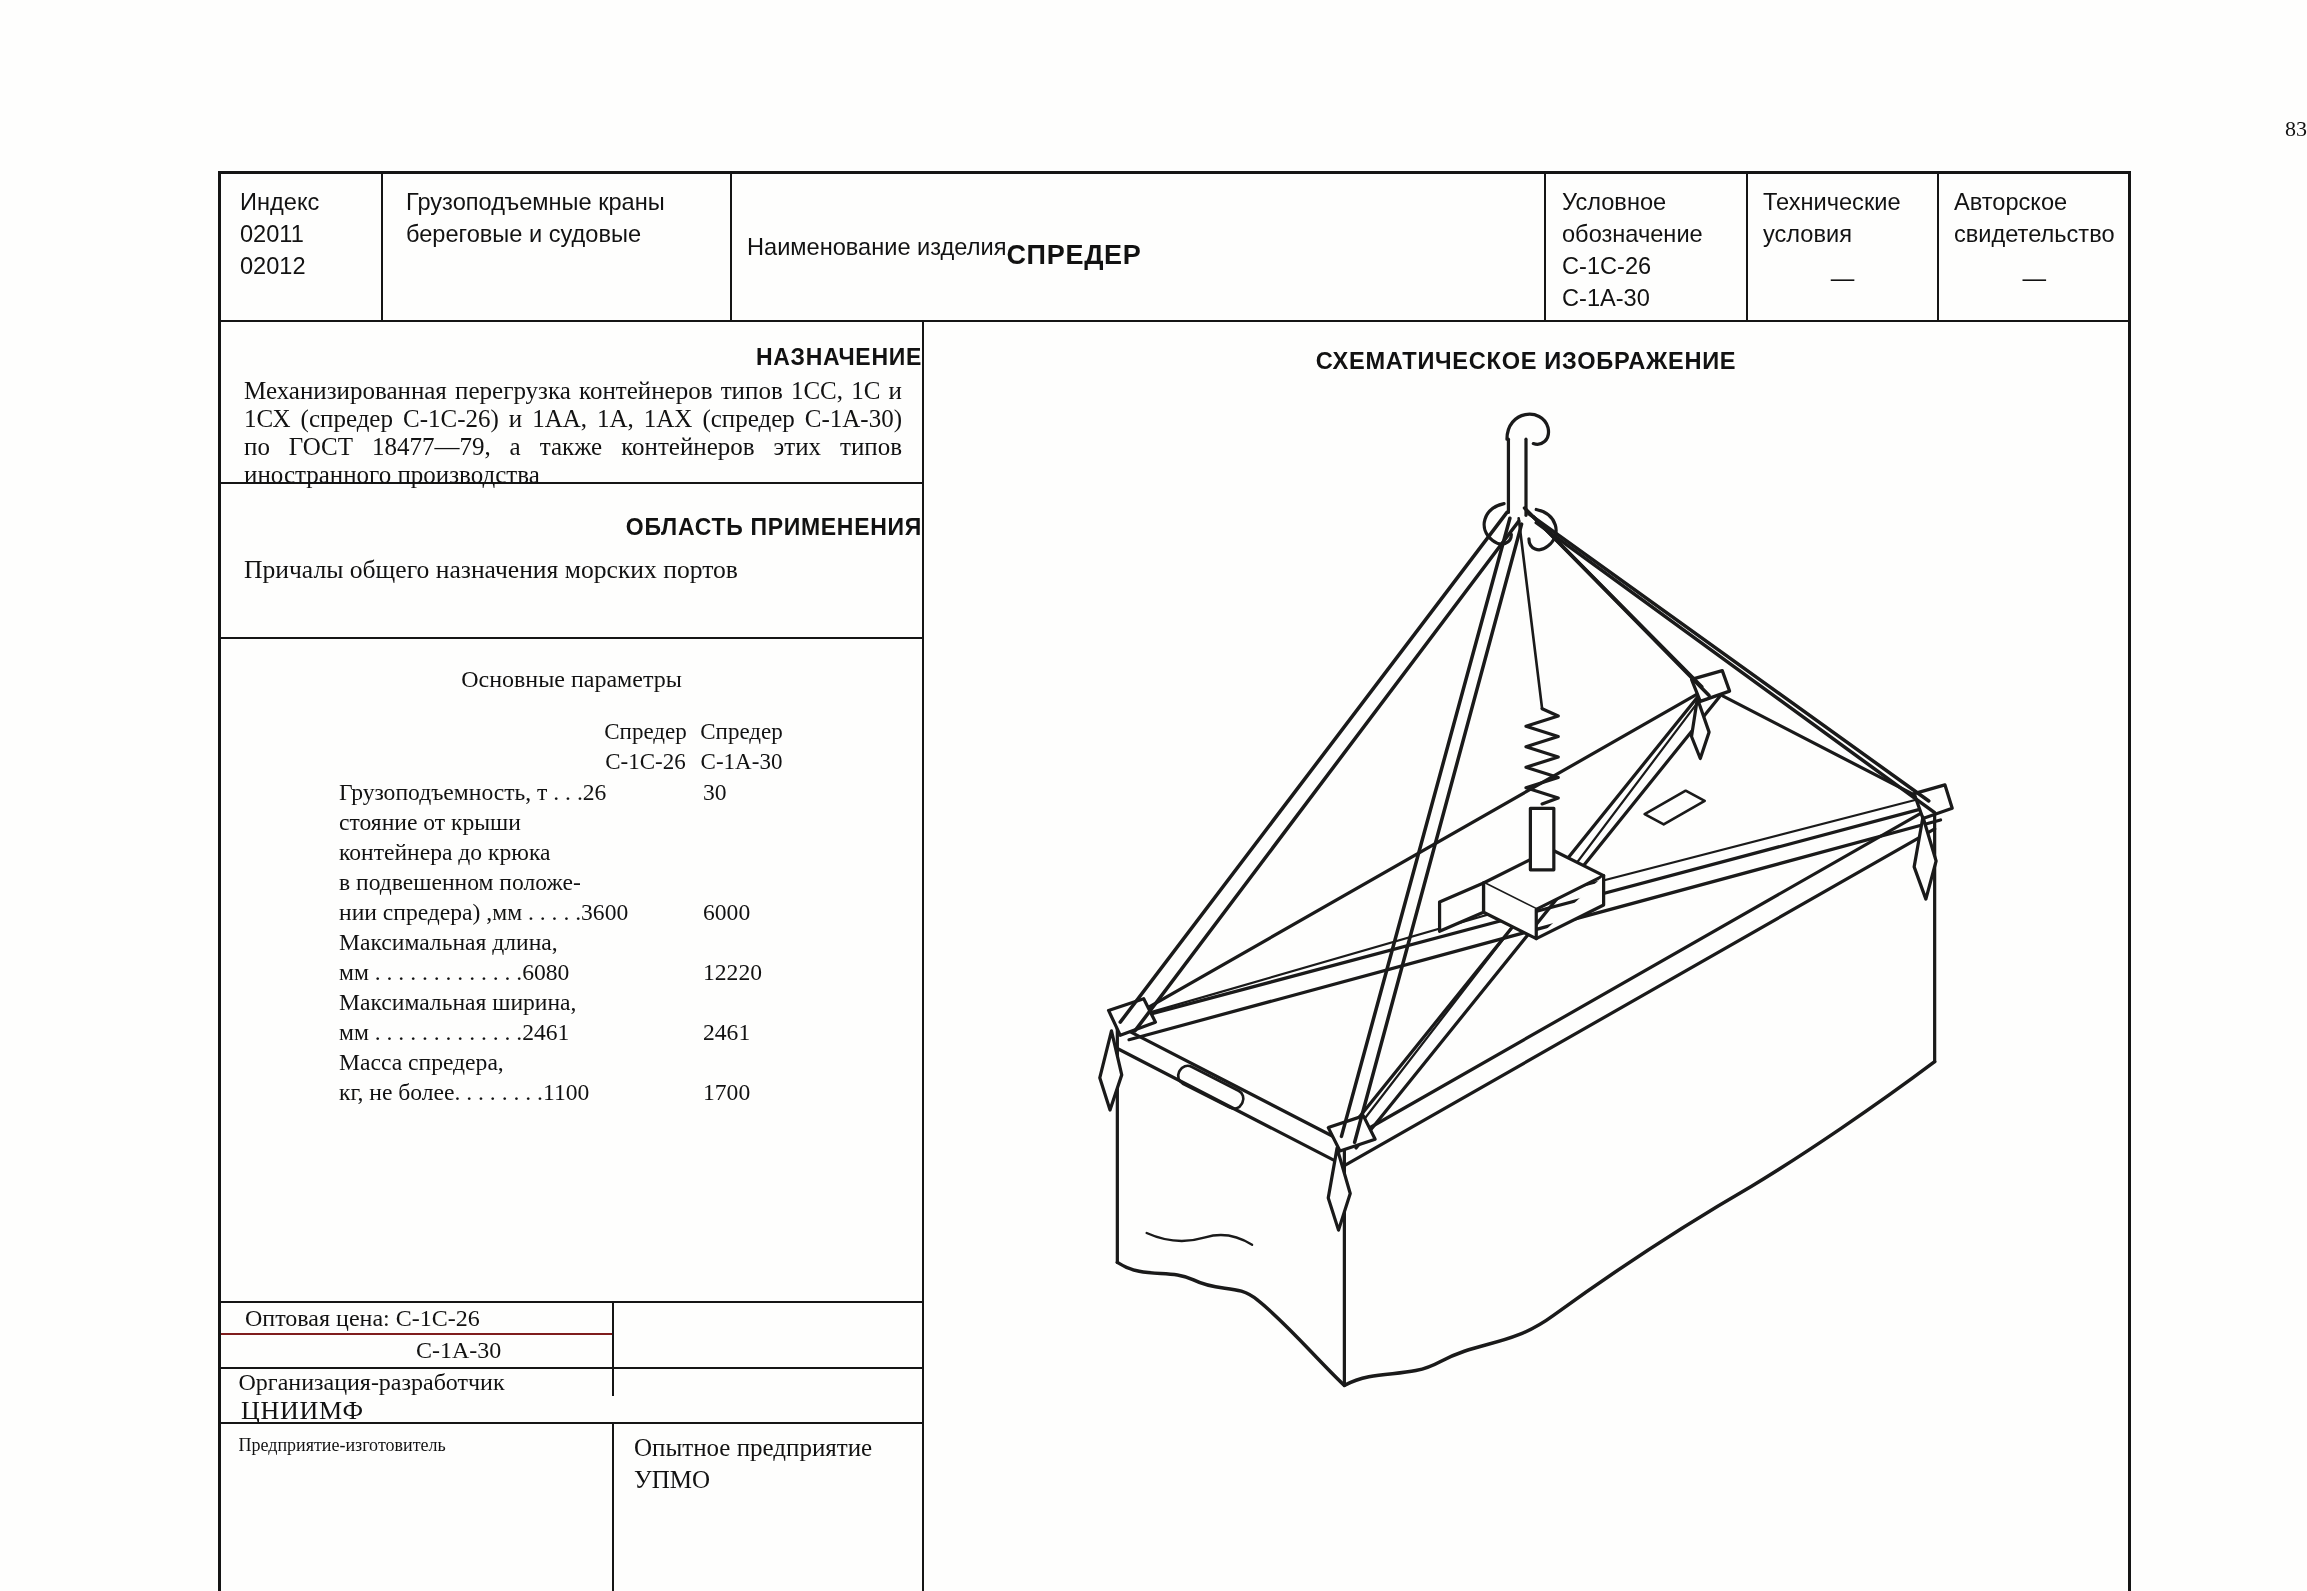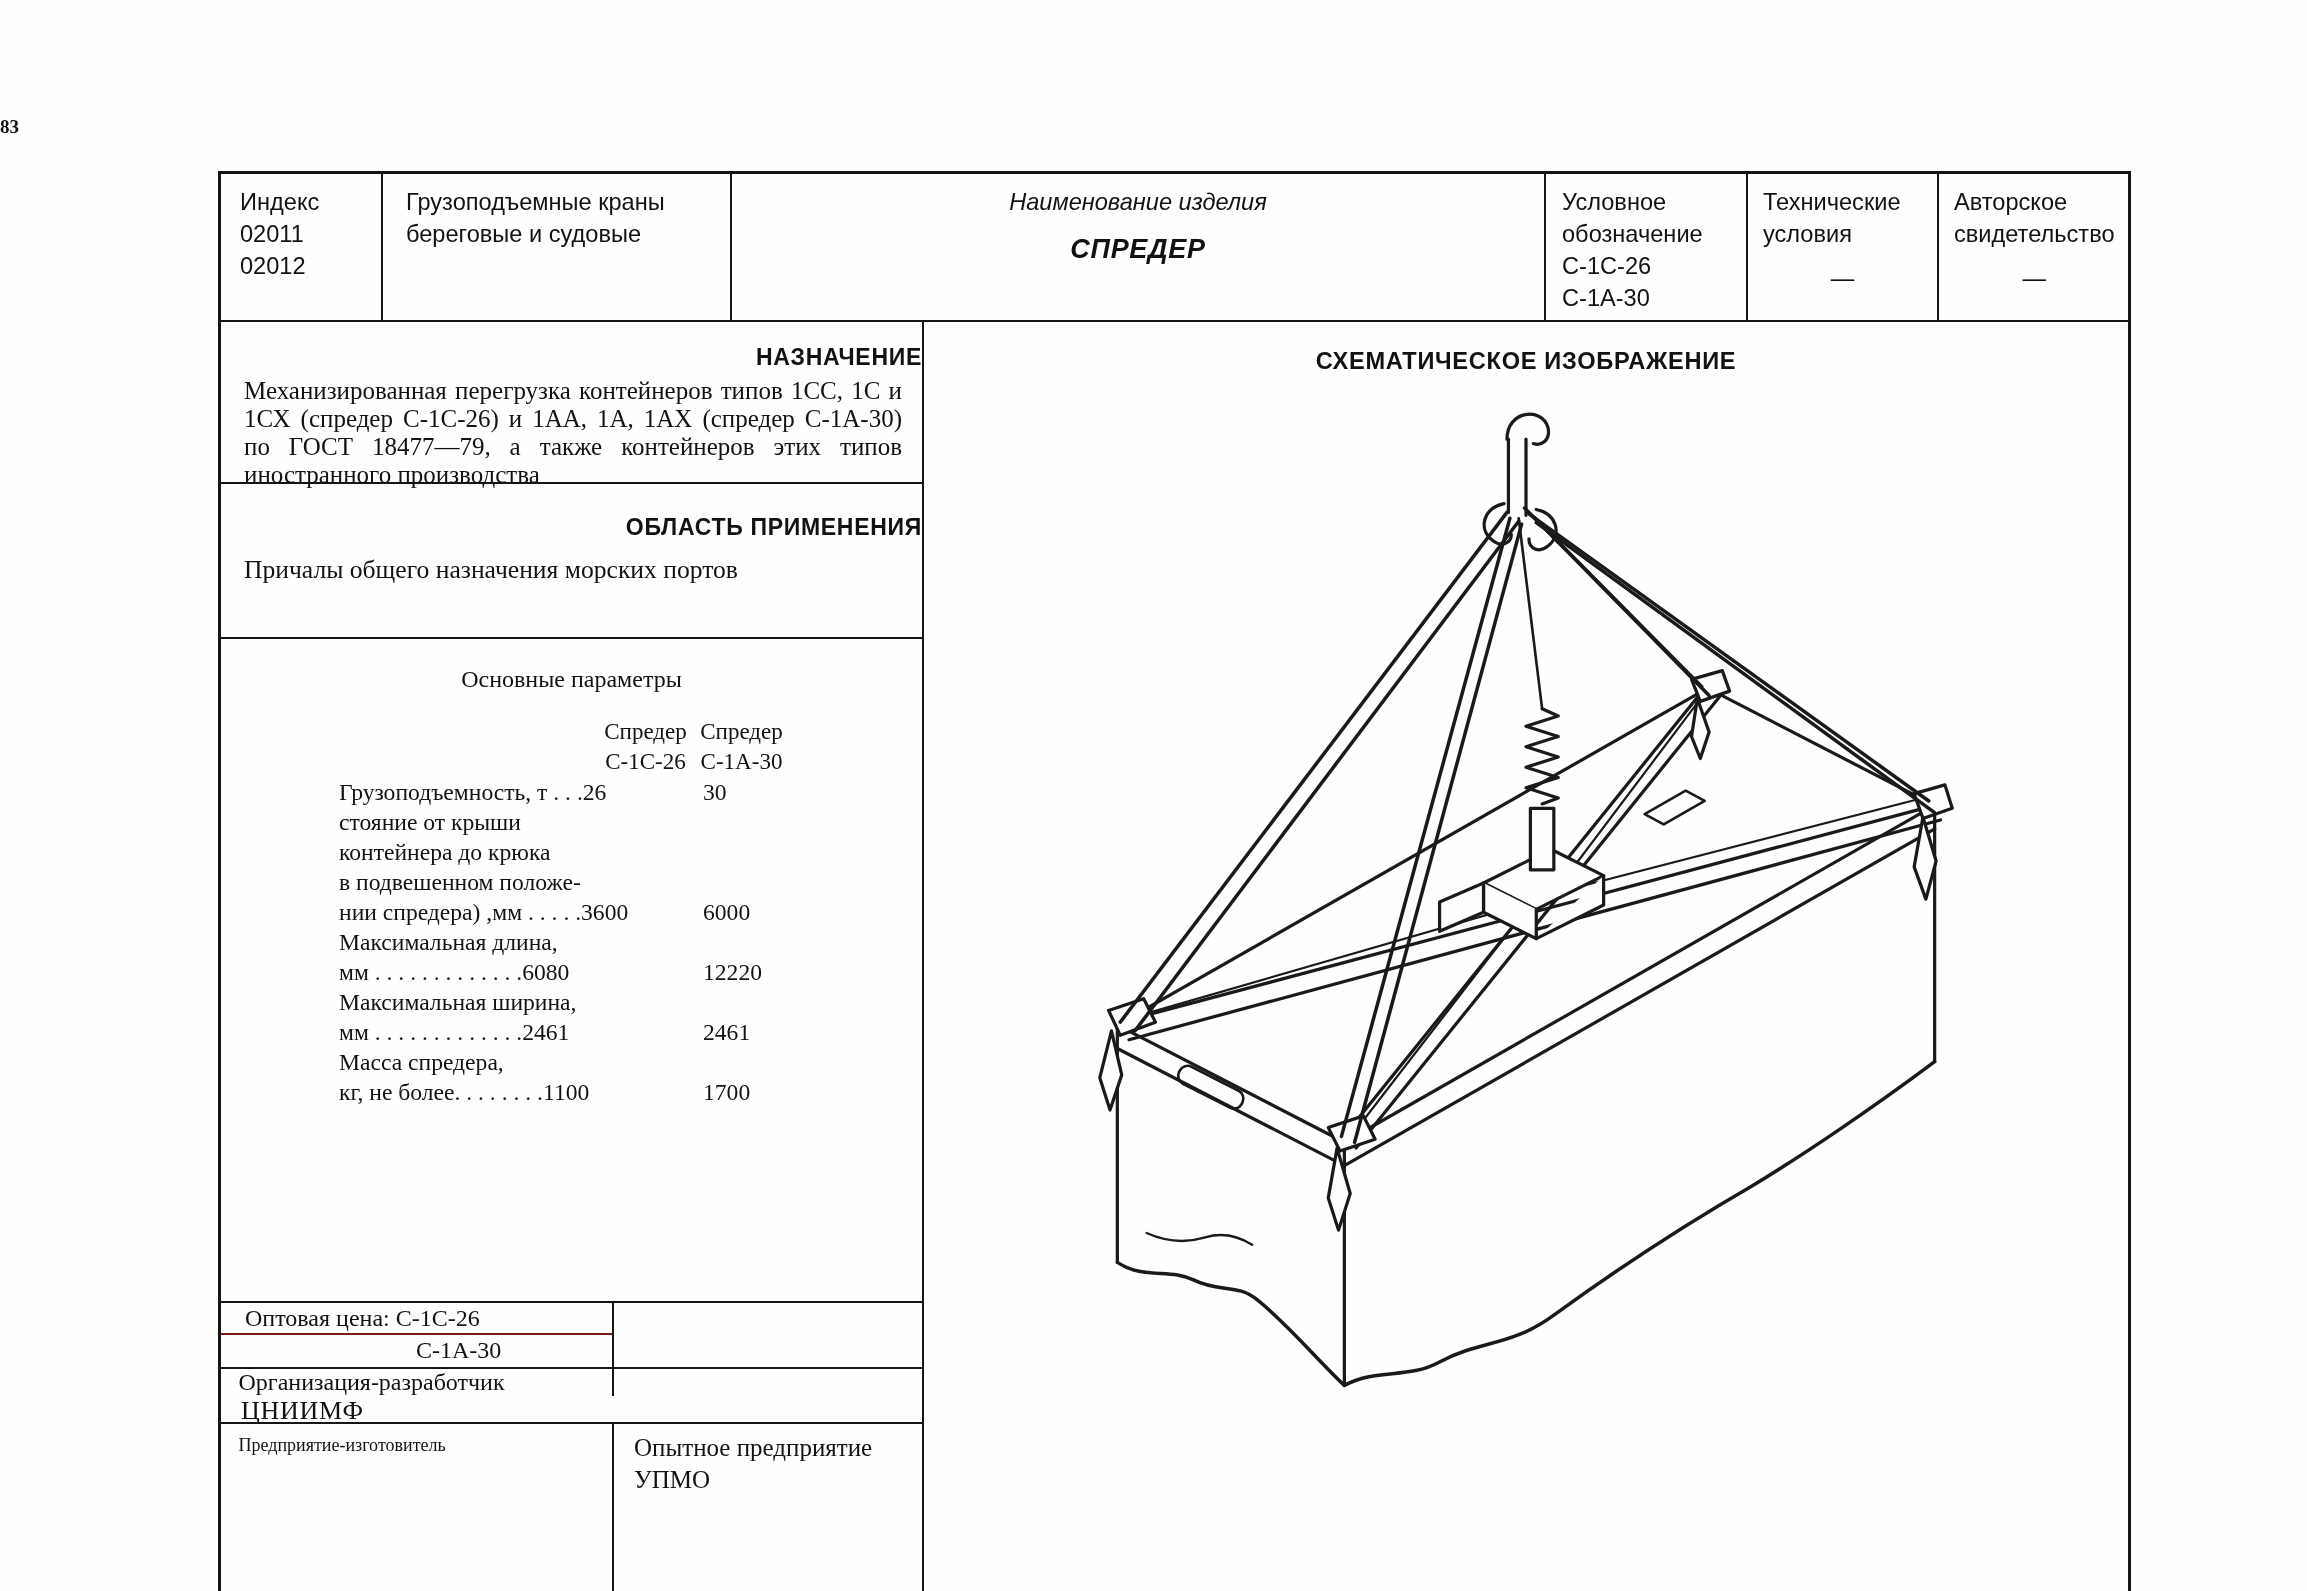--- a/index.html
+++ b/index.html
@@ -1,31 +1,31 @@
 <!DOCTYPE html>
 <html style="font-size:10.8px"><head>
 <meta charset="utf-8">
 <style>
   * { margin:0; padding:0; box-sizing:border-box; }
   html,body { background:#ffffff; }
   .page {
     position:relative; width:2307px; height:1592px; background:#fefefdff;
     font-family:"Liberation Serif", serif; color:#121212; overflow:hidden;
   }
-  .page-number { position:absolute; top:116px; left:0; width:100%; text-align:left; font-size:19px;font-weight:bold; }
+  .page-number { position:absolute; top:116px; left:0; width:100%; text-align:right; font-size:22px; }
 
   .doc-table { position:absolute; left:218px; top:171px; width:1913px; height:1563px; border:3.4px solid #151515; }
 
   
   .header-row { position:absolute; top:0; left:0; right:0; height:148px; border-bottom:2.7px solid #151515;
                 display:flex; font-family:"Liberation Sans", sans-serif; }
   .h-cell { flex:0 0 auto; border-right:2.7px solid #151515; padding:12px 15px; font-size:23.6px; line-height:32px; }
   .h-cell.c1 { width:162px; padding-left:19px; }
   .h-cell.c2 { width:349px; padding-left:23px; }
-  .h-cell.c3 { width:814px; display:flex; flex-direction:column; align-items:center;font-style:italic; }
+  .h-cell.c3 { width:814px; display:flex; flex-direction:row; align-items:center; }
   .h-cell.c4 { width:202px; padding-left:16px; }
   .h-cell.c5 { width:191px; }
   .h-cell.c6 { flex:1 1 auto; border-right:none; }
   .product-name { font-weight:bold; font-size:27px; margin-top:15px; letter-spacing:0.7px; }
   .dash-value { text-align:center; margin-top:12px; }
 
   
   .body-row { position:absolute; top:148px; left:0; right:0; bottom:0; display:flex; }
   .left-col { width:703px; flex:0 0 auto; border-right:2.7px solid #151515; position:relative; }
   .right-col { flex:1 1 auto; position:relative; }

